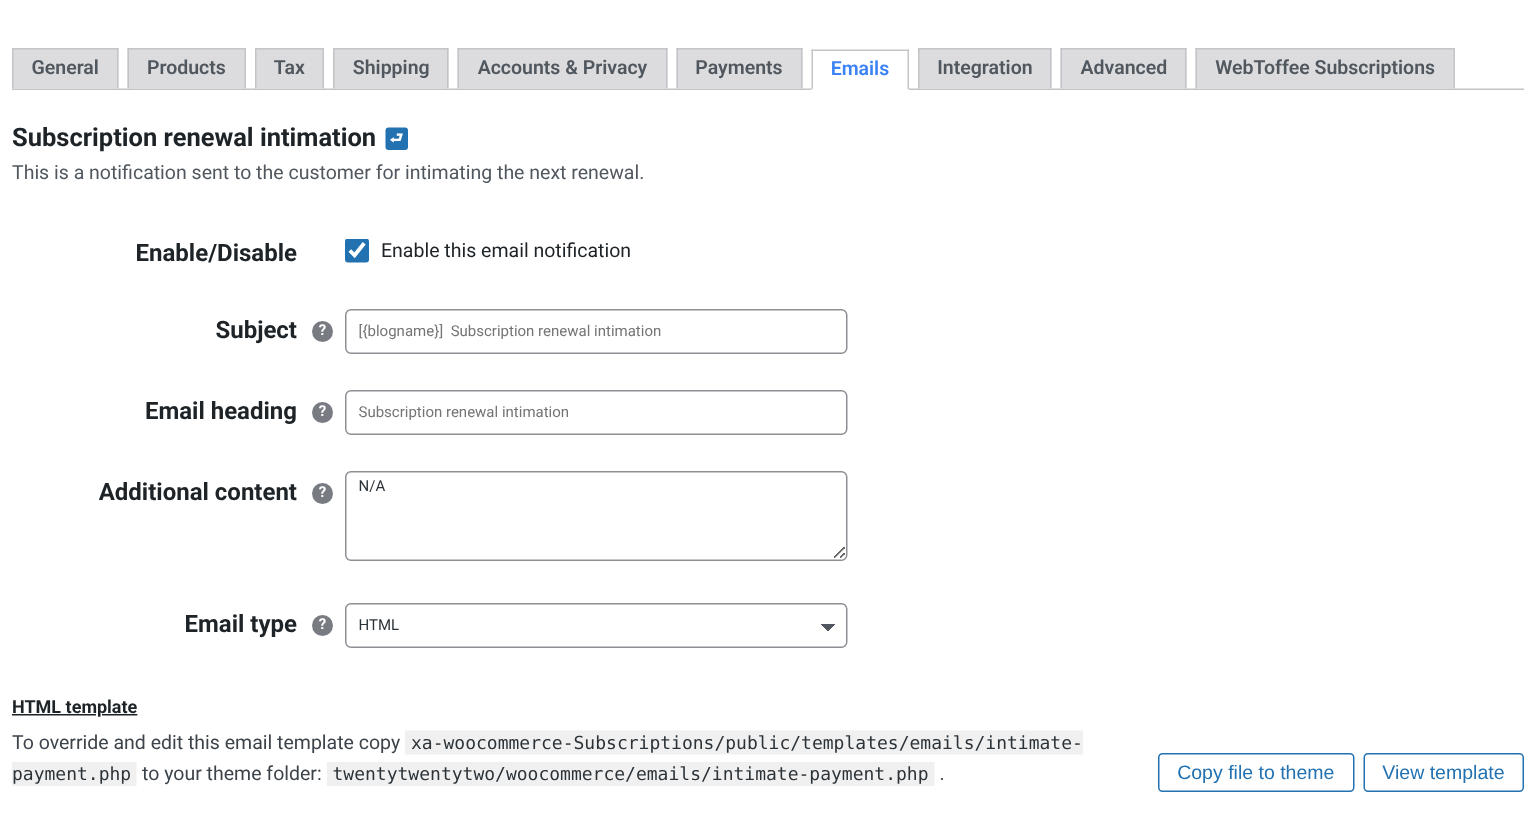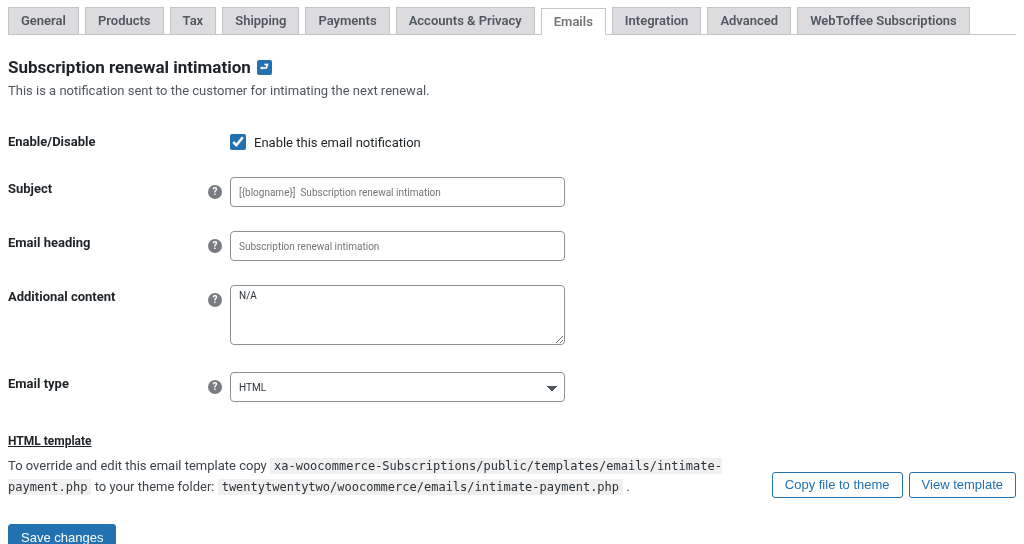--- a/index.html
+++ b/index.html
@@ -16,21 +16,21 @@
   .wrap {
     padding: 0 8px 8px 8px;
   }
   
   .nav-tabs {
     display: flex;
     align-items: flex-end;
     gap: 6px;
     border-bottom: 1px solid #c3c4c7;
     padding: 16px 0 0 0;
-    height: 35px;
+    height: 60px;
   }
   .nav-tab {
     background: #dcdcde;
     border: 1px solid #c3c4c7;
     border-bottom: none;
     padding: 6px 12px 7px 12px;
     font-size: 13px;
     font-weight: 600;
     color: #50575e;
     cursor: pointer;
@@ -38,21 +38,21 @@
     display: inline-flex;
     align-items: center;
     height: 27px;
     border-radius: 0;
   }
   .nav-tab.active {
     background: #ffffff;
     border-bottom: 1px solid #ffffff;
     position: relative;
     top: 1px;
-    color: #737373;
+    color: #3b82f6;
   }
   
   h2.section-title {
     font-size: 17px;
     font-weight: 700;
     margin: 22px 0 6px 0;
     display: flex;
     align-items: center;
     gap: 6px;
   }
@@ -71,26 +71,26 @@
     margin: 4px 0 20px 0;
     color: #50575e;
     font-size: 13px;
   }
   
   table.form-table {
     width: 100%;
     border-collapse: collapse;
   }
   table.form-table th {
-    text-align: left;
+    text-align: right;
     vertical-align: top;
     width: 200px;
     padding: 16px 10px 16px 0;
     font-weight: 700;
-    font-size: 13px;
+    font-size: 16px;
   }
   table.form-table td.helpcol {
     width: 22px;
     vertical-align: top;
     padding: 18px 0 0 0;
   }
   table.form-table td.fieldcol {
     vertical-align: top;
     padding: 12px 0;
   }
@@ -202,22 +202,22 @@
 </head>
 <body>
 
 <div class="wrap">
 
   <div class="nav-tabs">
     <a class="nav-tab">General</a>
     <a class="nav-tab">Products</a>
     <a class="nav-tab">Tax</a>
     <a class="nav-tab">Shipping</a>
+    <a class="nav-tab">Accounts &amp; Privacy</a>
     <a class="nav-tab">Payments</a>
-    <a class="nav-tab">Accounts &amp; Privacy</a>
     <a class="nav-tab active">Emails</a>
     <a class="nav-tab">Integration</a>
     <a class="nav-tab">Advanced</a>
     <a class="nav-tab">WebToffee Subscriptions</a>
   </div>
 
   <h2 class="section-title">
     <span>Subscription renewal intimation</span>
     <span class="back-link">⮐</span>
   </h2>

